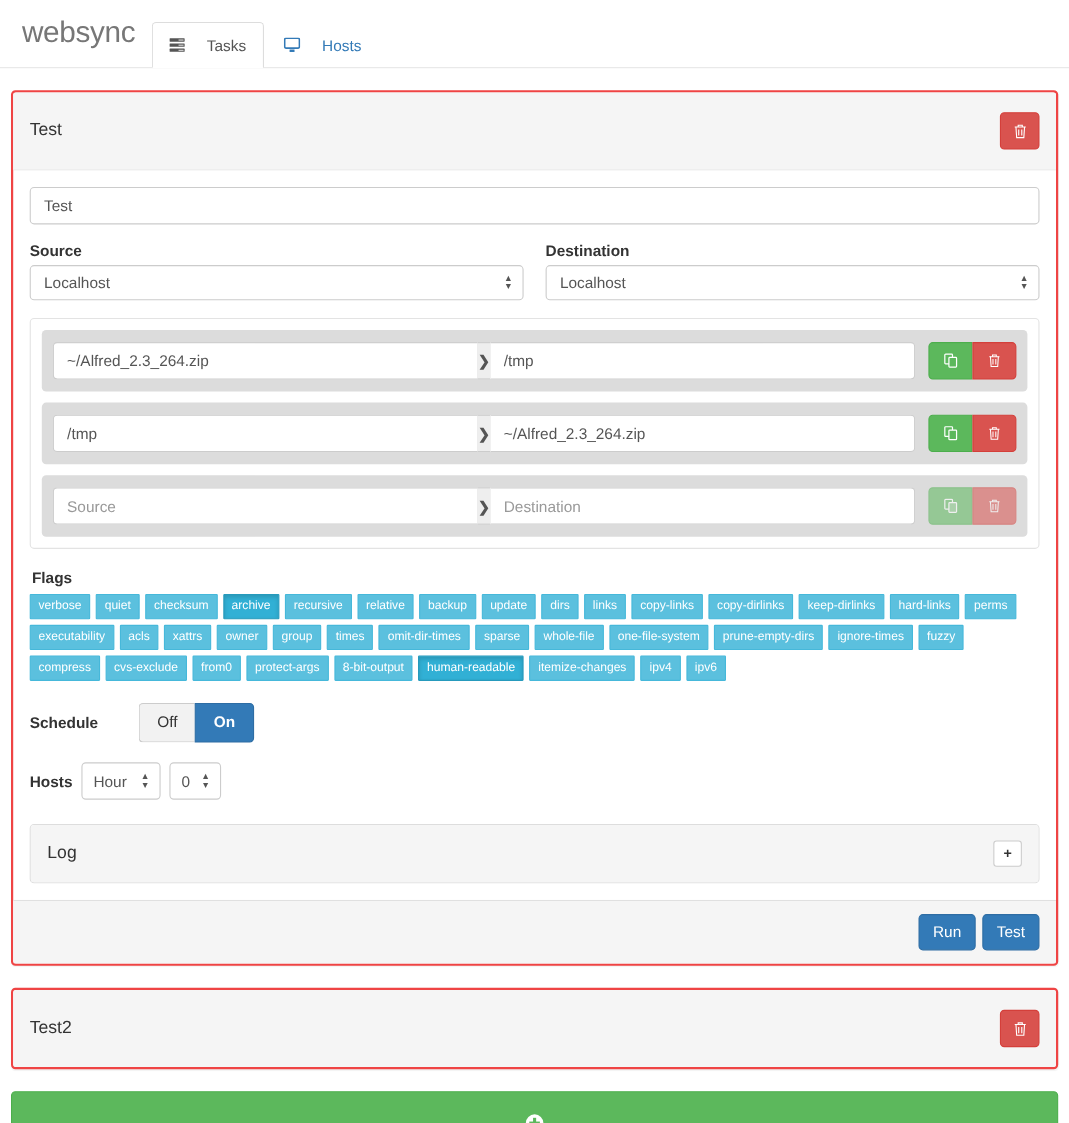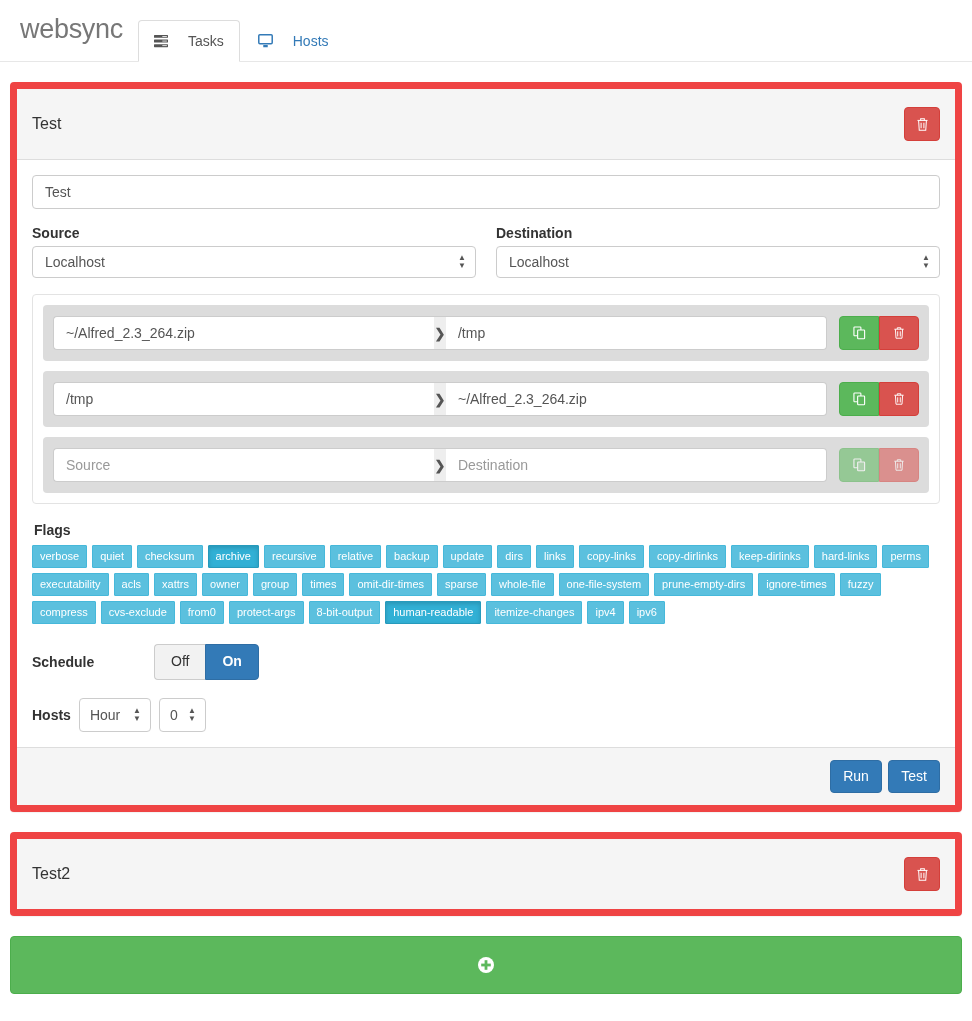--- a/index.html
+++ b/index.html
@@ -62,21 +62,21 @@
   }
   .icon-svg { display: block; }
 
   
   .container {
     padding: 20px 10px 0 10px;
   }
 
   
   .panel {
-    border: 7px solid #ef4444;
+    border: 2px solid #ef4444;
     border-radius: 4px;
     background: #fff;
     margin-bottom: 20px;
     box-shadow: 0 1px 1px rgba(0,0,0,.05);
   }
   .panel-heading {
     padding: 18px 15px;
     background: #f5f5f5;
     border-bottom: 1px solid #ddd;
     border-radius: 3px 3px 0 0;
@@ -262,21 +262,21 @@
     background: #31b0d5;
     border-color: #269abc;
     box-shadow: inset 0 2px 4px rgba(0,0,0,.15);
   }
 
   
   .sched-row {
     display: flex;
     align-items: center;
     margin-top: 20px;
-    gap: 32px;
+    gap: 9px;
   }
   .sched-label {
     font-weight: bold;
     font-size: 14px;
     color: #333;
     width: 90px;
   }
   .btn-group-toggle { display: flex; }
   .toggle-btn {
     padding: 7px 16px;
@@ -593,20 +593,26 @@
           <select>
             <option>0</option>
           </select>
           <span class="spin-arrows">
             <span>▲</span>
               <span>▼</span>
           </span>
         </div>
       </div>
 
+      <div class="log-panel">
+        <div class="log-head">
+          <span class="log-title">Log</span>
+          <button class="btn-plus">+</button>
+        </div>
+      </div>
 
     </div>
 
     <div class="panel-footer">
       <span class="footer-btns">
         <button class="btn btn-primary">Run</button>
         <button class="btn btn-primary">Test</button>
       </span>
     </div>
   </div>

